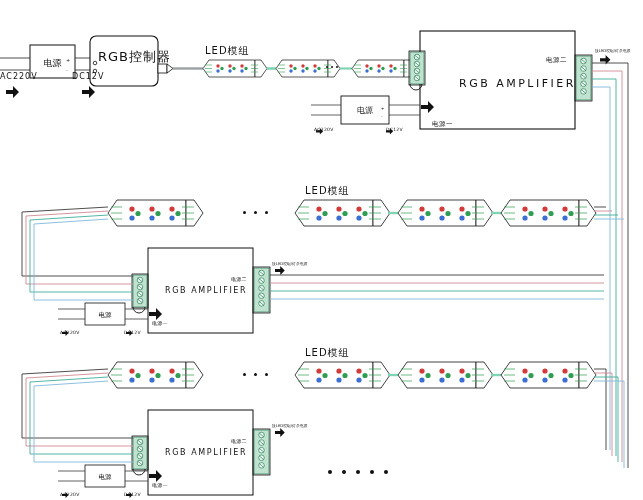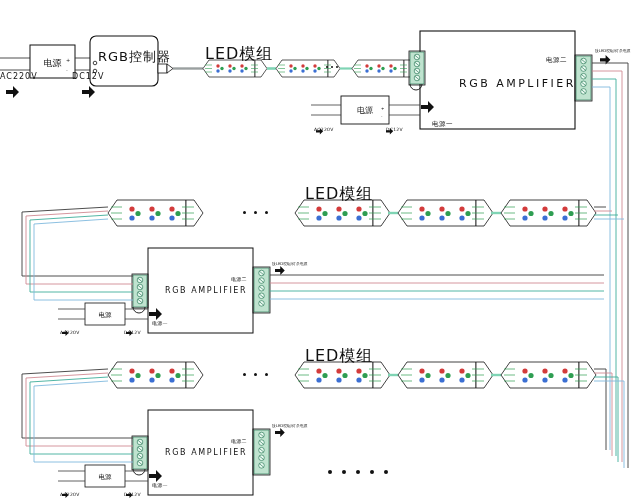--- a/index.html
+++ b/index.html
@@ -5,21 +5,21 @@
   html,body{margin:0;padding:0;background:#ffffff;}
   body{width:643px;height:500px;position:relative;overflow:hidden;
        font-family:"DejaVu Sans","Liberation Sans",sans-serif;color:#111;}
   #stage{position:absolute;left:0;top:0;width:643px;height:500px;}
   svg{position:absolute;left:0;top:0;}
   .lbl{position:absolute;white-space:nowrap;line-height:1;color:#111;}
   .t-title{font-size:15px;letter-spacing:2px;}
   .t-ctrl{font-size:13px;letter-spacing:1px;}
   .t-amp{font-size:11px;letter-spacing:2.5px;}
   .t-amp-sm{font-size:8px;letter-spacing:1.6px;}
-  .t-led{font-size:16px;letter-spacing:1px;}
+  .t-led{font-size:10px;letter-spacing:1px;}
   .t-volt{font-size:8px;letter-spacing:1px;}
   .t-volt-sm{font-size:4.5px;letter-spacing:.3px;}
   .t-pwr{font-size:6.5px;letter-spacing:.5px;}
   .t-pwr-sm{font-size:5px;letter-spacing:.3px;}
   .t-tiny{font-size:4px;letter-spacing:0px;color:#222;transform:scale(.95);transform-origin:left center;}
   .dots{position:absolute;display:flex;align-items:center;}
   .dots i{display:block;background:#111;border-radius:50%;}
 </style>
 </head>
 <body>

